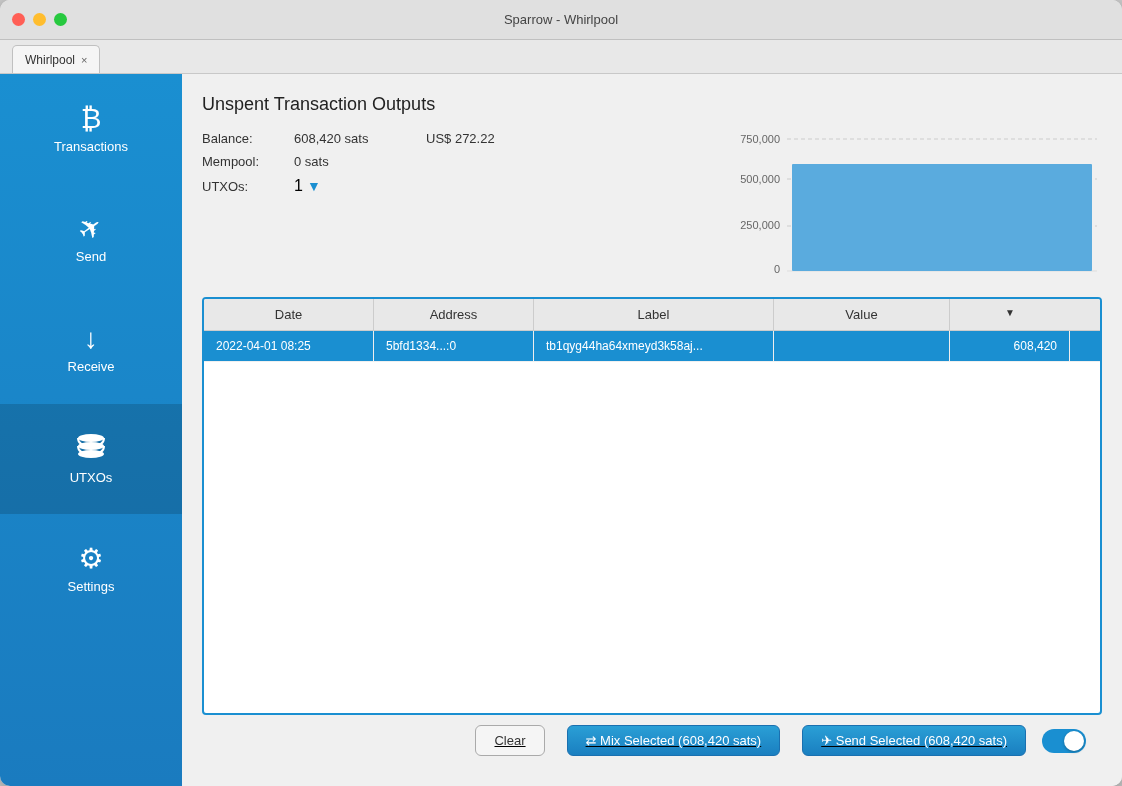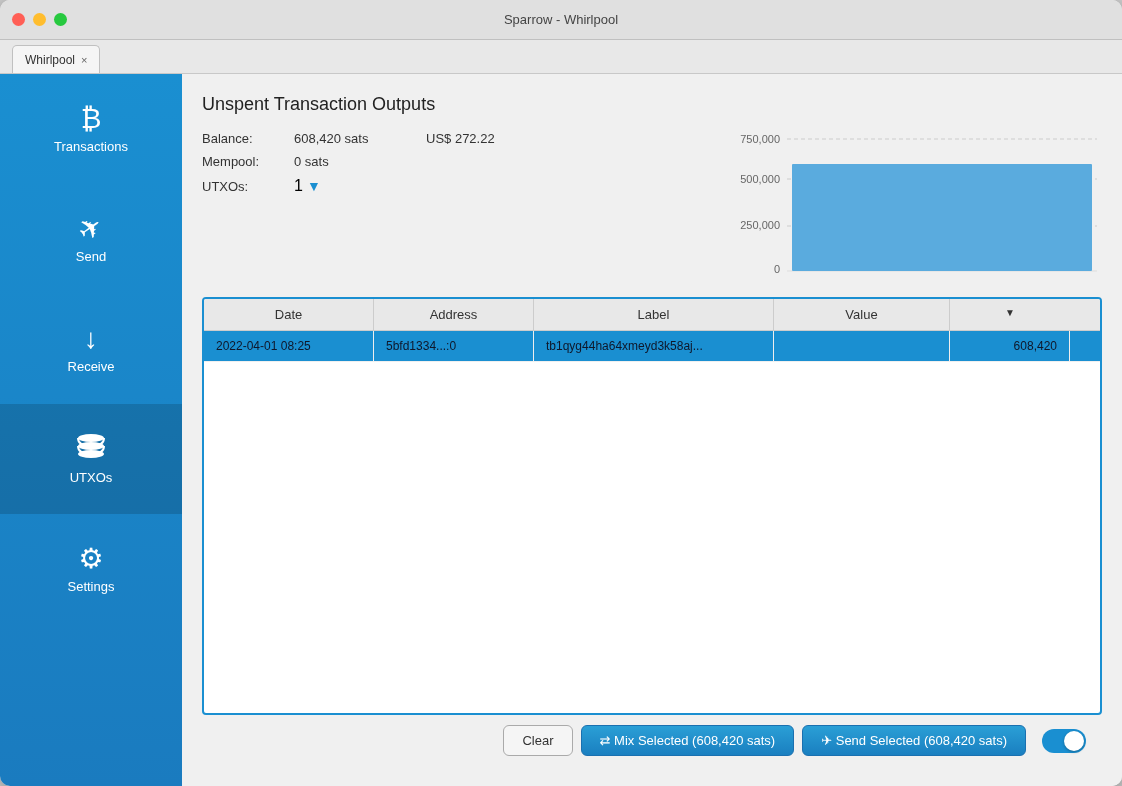--- a/index.html
+++ b/index.html
@@ -226,21 +226,21 @@
     }
     .table-row {
       display: grid;
       grid-template-columns: 170px 160px 240px 1fr 120px 30px;
       border-bottom: 1px solid #f0f0f0;
     }
     .table-row.selected {
       background: #1a8fd1;
     }
     .table-row.selected .td {
-      color: #0f172a;
+      color: #ffffff;
     }
     .td {
       padding: 8px 12px;
       font-size: 12px;
       color: #333;
       border-right: 1px solid #eee;
       white-space: nowrap;
       overflow: hidden;
       text-overflow: ellipsis;
     }
@@ -398,21 +398,21 @@
             <div class="td">5bfd1334...:0</div>
             <div class="td">tb1qyg44ha64xmeyd3k58aj...</div>
             <div class="td"></div>
             <div class="td right">608,420</div>
             <div class="td"></div>
           </div>
         </div>
       </div>
 
       <div class="footer-wrapper">
-        <div style="display:flex; gap:8px; align-items:center;">
+        <div style="display:flex; gap:22px; align-items:center;text-decoration:underline;">
           <button class="btn">Clear</button>
           <button class="btn btn-primary">⇄ Mix Selected (608,420 sats)</button>
           <button class="btn btn-primary">✈ Send Selected (608,420 sats)</button>
         </div>
         <div style="margin-left:16px;">
           <div class="toggle">
             <div class="toggle-knob"></div>
           </div>
         </div>
       </div>

